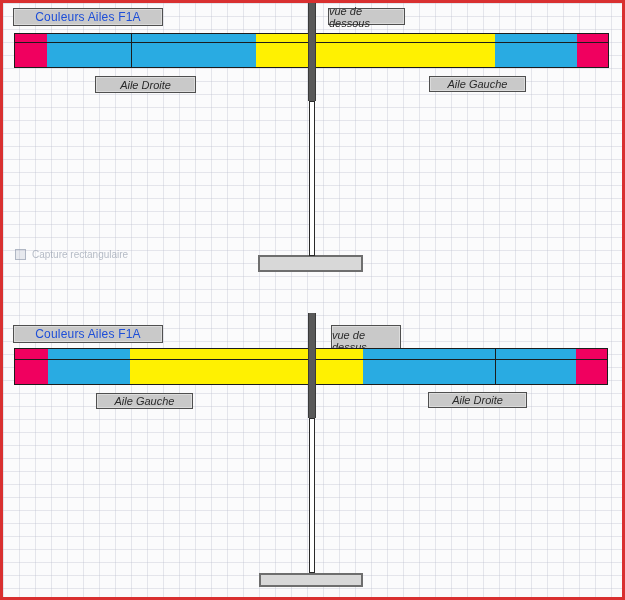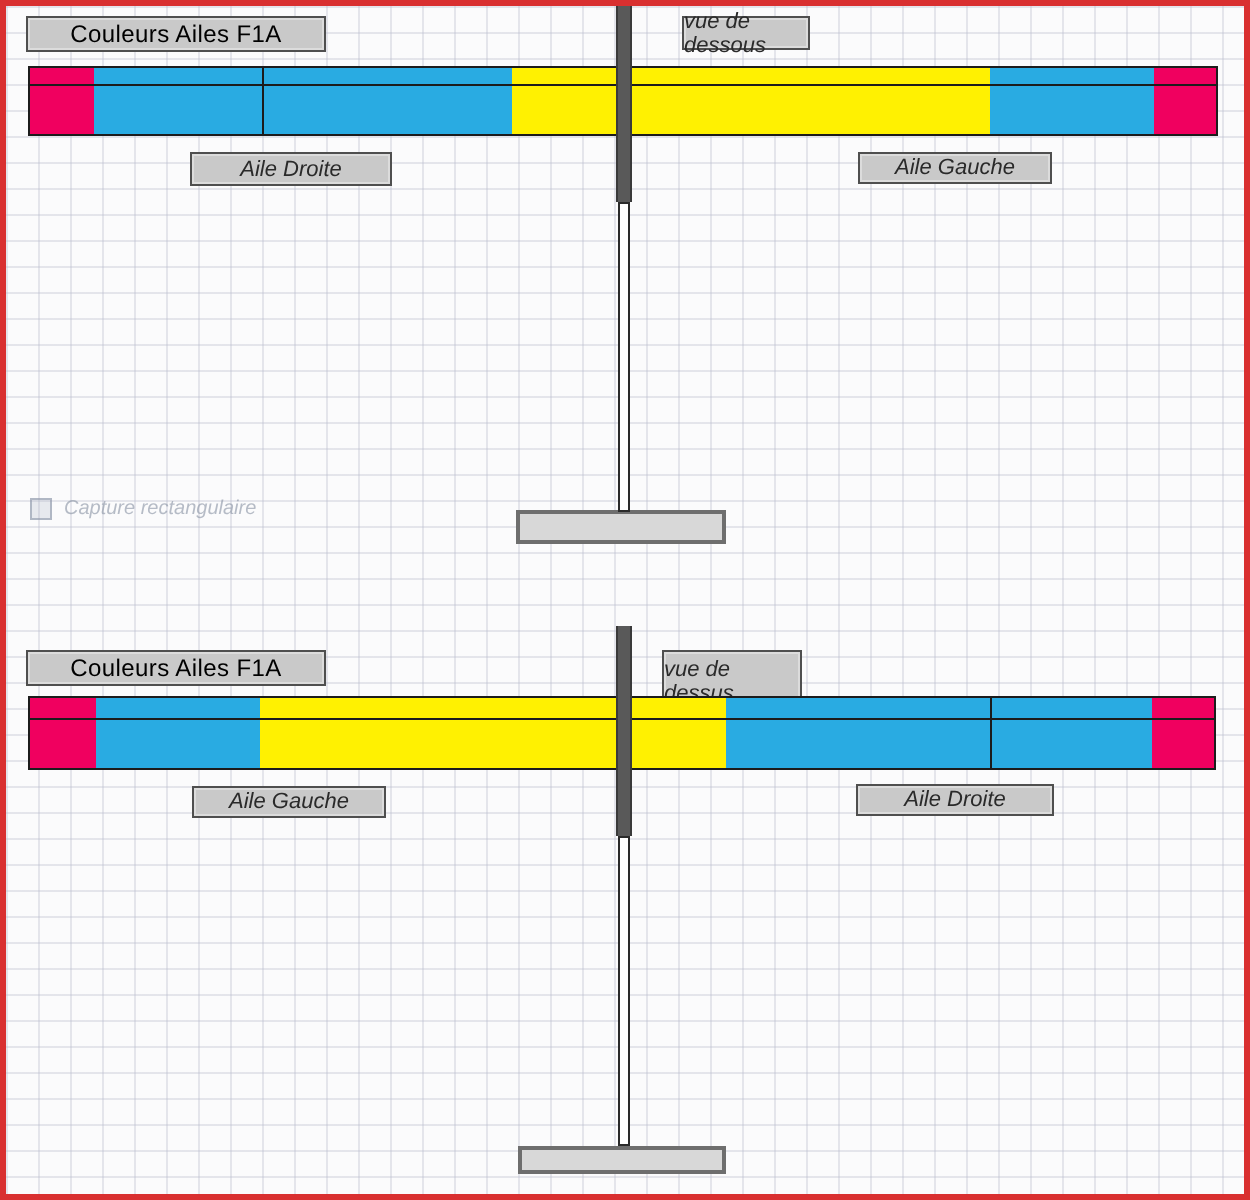--- a/index.html
+++ b/index.html
@@ -15,47 +15,47 @@
     background-size:16px 13px;
     font-family:"Liberation Sans", sans-serif;
     overflow:hidden;
   }
   .abs{position:absolute;box-sizing:border-box;}
   .label-box{
     background:#c9c9c9;
     border:1px solid #4f4f4f;
     box-shadow:0 0 0 1px rgba(255,255,255,.35) inset;
     display:flex;align-items:center;justify-content:center;
-    color:#000000;
+    color:#1d4ed8;
   }
   .title-box{font-size:12px;letter-spacing:.2px;}
   .view-box,.wing-label{font-size:11px;font-style:italic;color:#2a2a2a;}
   .wing{
     border:1px solid #1c1c1c;
     background:#fff;
     overflow:hidden;
   }
   .seg{position:absolute;top:0;bottom:0;}
   .seg-line{position:absolute;top:0;bottom:0;width:1px;background:rgba(20,20,20,.55);}
   .divider{position:absolute;top:0;bottom:0;width:1px;background:#1c1c1c;}
   .spar{position:absolute;left:0;right:0;height:1px;background:#1c1c1c;}
   .fus-pylon{background:#595959;border-left:1px solid #3a3a3a;border-right:1px solid #3a3a3a;z-index:5;}
   .fus-boom{background:#ffffff;border:1px solid #2a2a2a;z-index:4;}
   .stab{background:#d8d8d8;border:2px solid #6e6e6e;z-index:3;}
-  .watermark{display:flex;align-items:center;gap:6px;z-index:6;font-style:italic;}
+  .watermark{display:flex;align-items:center;gap:6px;z-index:6;}
   .watermark .wm-icon{
     width:9px;height:9px;
     border:1px solid rgba(140,150,168,.6);
     background:rgba(170,180,195,.25);
   }
   .watermark .wm-text{font-size:10px;color:rgba(135,145,162,.6);}
 
   
   .sec0 .title-box{left:10px;top:5px;width:150px;height:18px;}
-  .sec0 .view-box{left:325px;top:5px;width:64px;height:17px;margin-left:13px;}
+  .sec0 .view-box{left:325px;top:5px;width:77px;height:17px;}
   .sec0 .wing{left:11px;top:30px;width:595px;height:35px;}
   .sec0 .label-left{left:92px;top:73px;width:101px;height:17px;}
   .sec0 .label-right{left:426px;top:73px;width:97px;height:16px;}
   .sec0 .fus-pylon{left:305px;top:0px;width:8px;height:98px;}
   .sec0 .fus-boom{left:306px;top:98px;width:6px;height:155px;}
   .sec0 .stab{left:255px;top:252px;width:105px;height:17px;}
 
   
   .sec1 .title-box{left:10px;top:322px;width:150px;height:18px;}
   .sec1 .view-box{left:328px;top:322px;width:70px;height:31px;}

